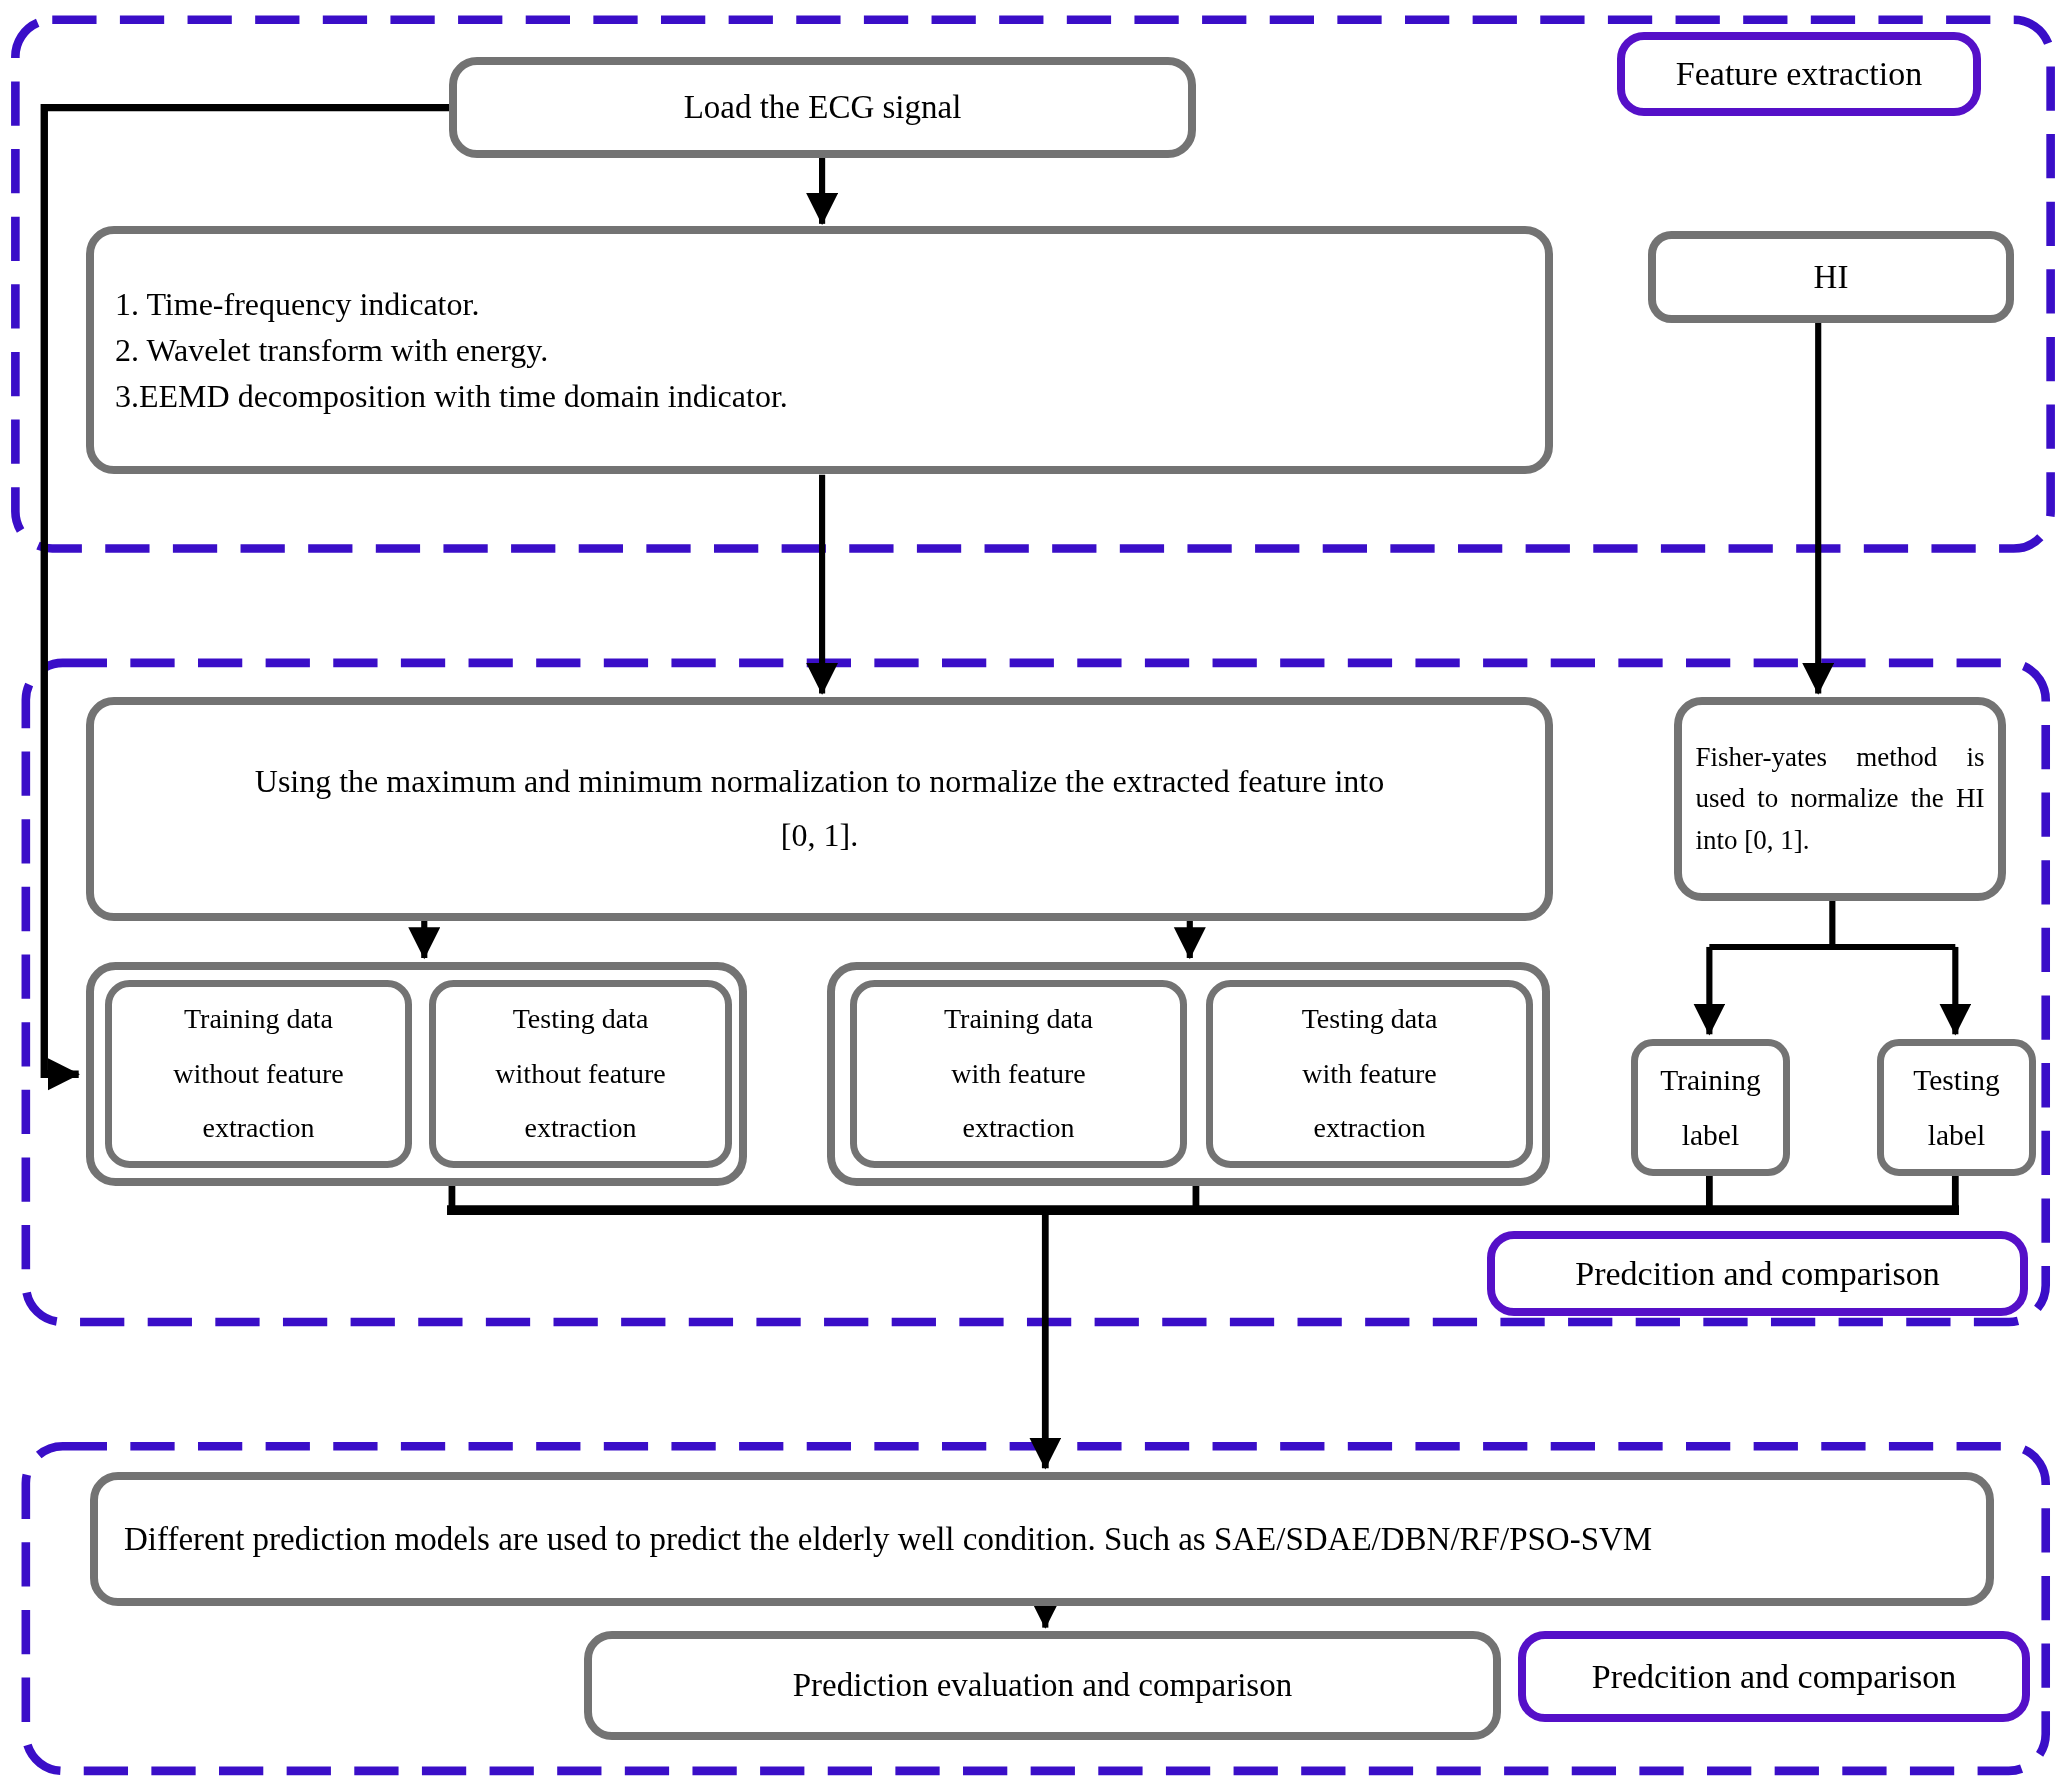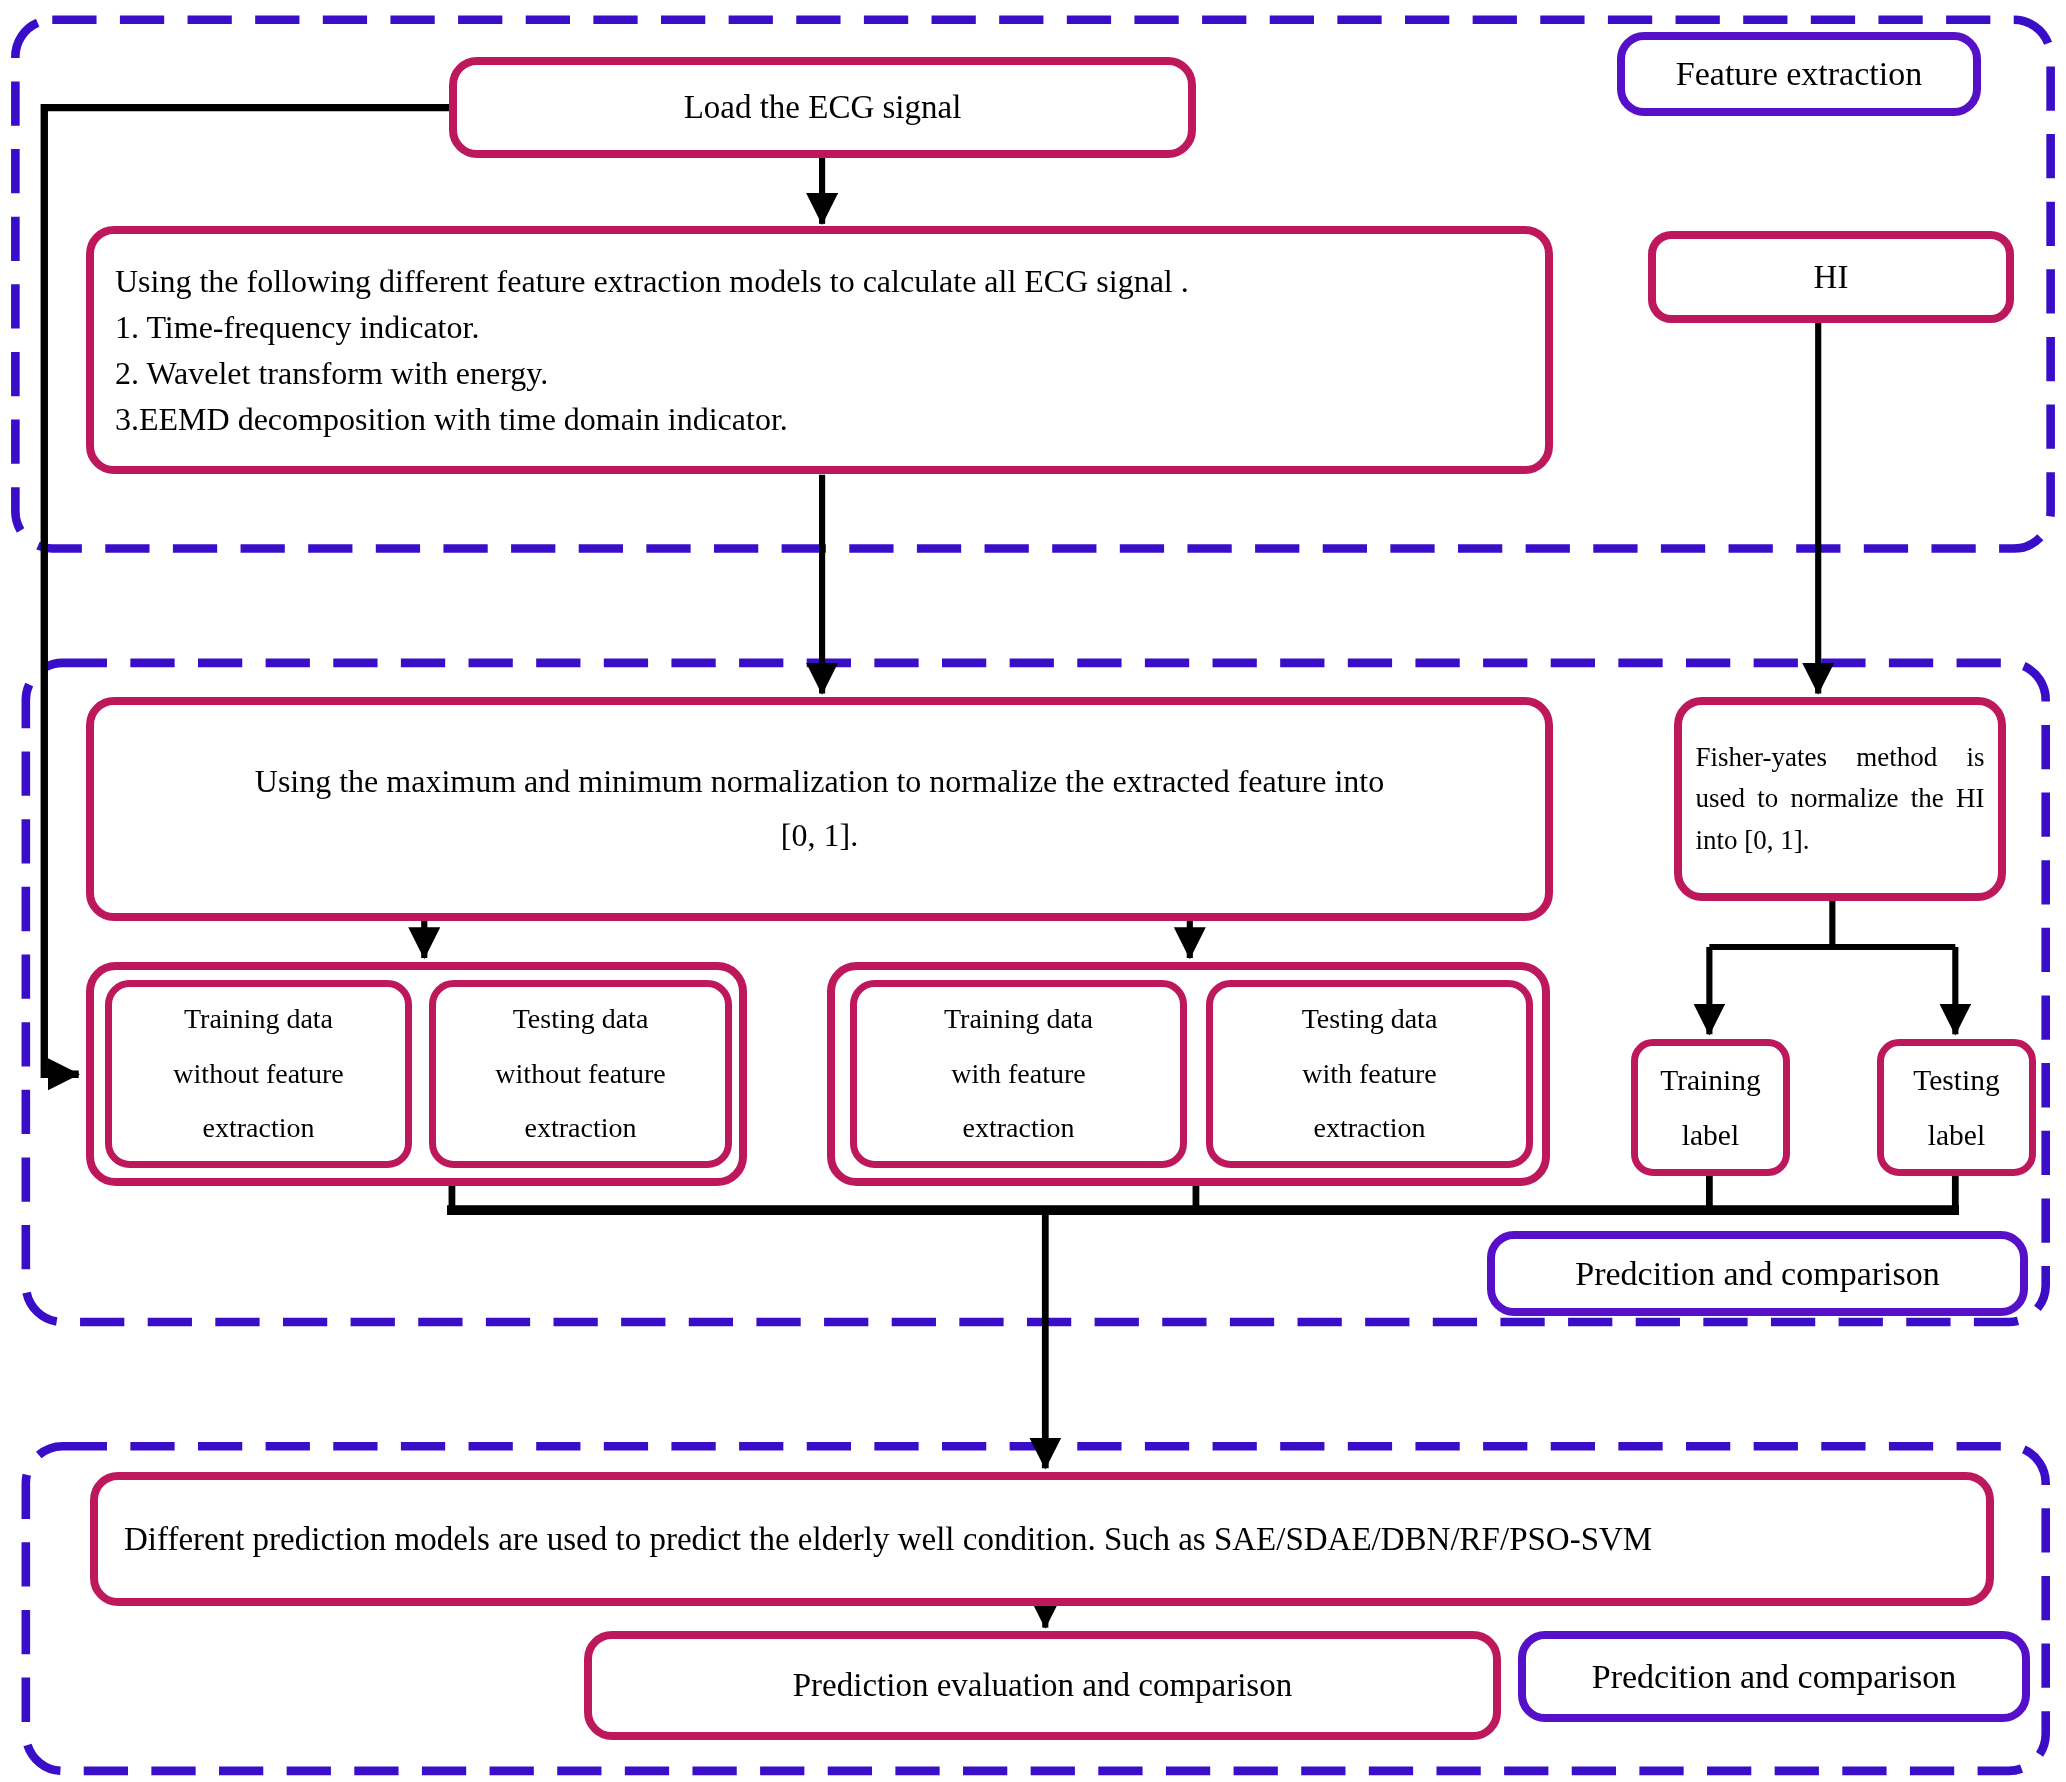--- a/index.html
+++ b/index.html
@@ -4,21 +4,21 @@
 <style>
   html,body{margin:0;padding:0;}
   body{
     width:2066px;height:1782px;position:relative;background:#ffffff;
     font-family:"Liberation Serif","DejaVu Serif",serif;color:#000;
     overflow:hidden;
   }
   #wires{position:absolute;left:0;top:0;z-index:1;}
   .box{
     position:absolute;z-index:2;background:#fff;
-    border:8px solid #be185d;border-radius:28px;box-sizing:border-box;
+    border:8px solid #737373;border-radius:28px;box-sizing:border-box;
     display:flex;flex-direction:column;align-items:center;justify-content:center;
     text-align:center;font-size:32px;line-height:1.35;
   }
   .box .ln{display:block;}
   .plabel{
     position:absolute;z-index:2;background:#fff;
     border:8.6px solid #5510c8;border-radius:27px;box-sizing:border-box;
     display:flex;align-items:center;justify-content:center;
     font-size:34px;text-align:center;
   }
@@ -80,21 +80,20 @@
 </div>
 <div class="plabel" style="left:1518px;top:1631px;width:512px;height:91px;">
   <span>Predcition and comparison</span>
 </div>
 
 <div class="box" id="box-load" style="left:449px;top:57px;width:747px;height:101px;">
   <span class="ln">Load the ECG signal</span>
 </div>
 
 <div class="box leftText" id="box-feature-models" style="left:86px;top:226px;width:1467px;height:248px;">
-  <span class="ln">Using the following different  feature extraction models to calculate all ECG signal .</span>
   <span class="ln">1. Time-frequency indicator.</span>
   <span class="ln">2. Wavelet transform with energy.</span>
   <span class="ln">3.EEMD decomposition with time domain indicator.</span>
 </div>
 
 <div class="box" id="box-hi" style="left:1648px;top:231px;width:366px;height:92px;border-radius:23.4px;">
   <span class="ln">HI</span>
 </div>
 
 <div class="box" id="box-normalize" style="left:86px;top:697px;width:1467px;height:224px;">

